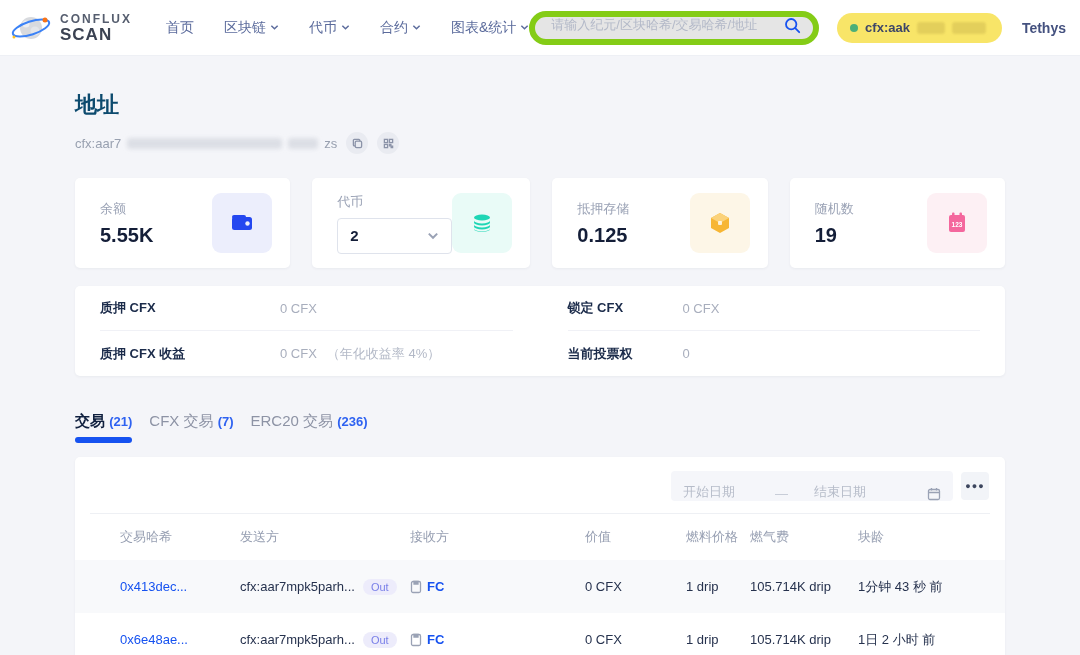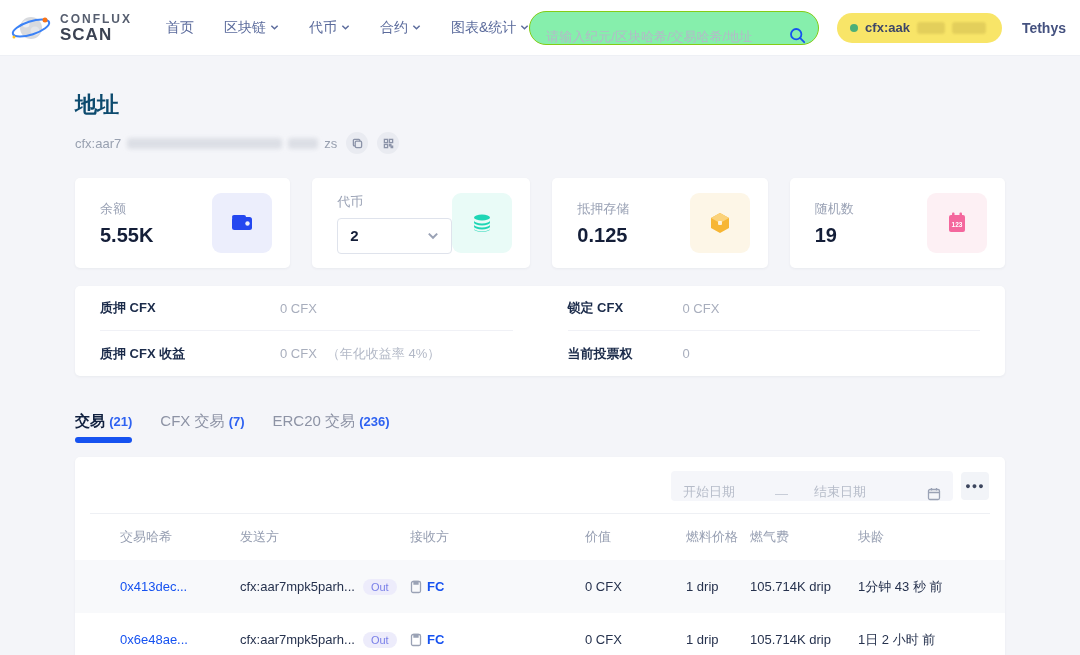--- a/index.html
+++ b/index.html
@@ -8,21 +8,21 @@
 
   
   .header { height:56px; background:#fff; border-bottom:1px solid #eef0f5; display:flex; align-items:center; padding:0 14px 0 10px; }
   .logo { display:flex; align-items:center; gap:8px; }
   .logo-text { display:flex; flex-direction:column; line-height:1; }
   .logo-top { font-size:12px; font-weight:bold; letter-spacing:2px; color:#555d6e; }
   .logo-bottom { font-size:17px; font-weight:bold; letter-spacing:1px; color:#3b4252; margin-top:1px; }
   .nav { display:flex; align-items:center; gap:30px; margin-left:34px; }
   .nav-item { display:flex; align-items:center; gap:4px; color:#5b6b9c; font-size:14px; cursor:pointer; white-space:nowrap; }
   .chev { width:9px; height:9px; stroke:#5b6b9c; fill:none; stroke-width:1.6; }
-  .search-wrap { margin-left:auto; width:310px; height:34px; border:1px solid #84cc16; border-radius:17px; display:flex; align-items:flex-end; padding:0 12px 0 16px; background:#86efac; }
+  .search-wrap { margin-left:auto; width:310px; height:34px; border:6px solid #84cc16; border-radius:17px; display:flex; align-items:flex-start; padding:0 12px 0 16px; background:#e5e5e5; }
   .search-input { flex:1; border:none; outline:none; font-size:13px; color:#334; background:transparent; }
   .search-input::placeholder { color:#b3b9c8; }
   .account-pill { margin-left:18px; height:30px; background:#f8e568; border-radius:15px; display:flex; align-items:center; gap:7px; padding:0 16px 0 13px; }
   .dot { width:8px; height:8px; border-radius:50%; background:#4caf78; }
   .account-text { font-size:13px; font-weight:bold; color:#3d4668; }
   .redact { background:#d9c455; opacity:.65; border-radius:3px; filter:blur(1px); }
   .network { margin-left:20px; font-size:14px; font-weight:bold; color:#44517f; }
 
   
   .main { padding:0 75px; }
@@ -42,21 +42,21 @@
   .token-select .val { font-size:15px; font-weight:bold; color:#141e38; }
 
   .staking { margin-top:18px; background:#fff; border-radius:5px; box-shadow:0 1px 3px rgba(20,30,60,.05); padding:0 25px; display:grid; grid-template-columns:1fr 1fr; column-gap:55px; }
   .stake-cell { height:45px; display:flex; align-items:center; font-size:13px; }
   .stake-cell.bordered { border-bottom:1px solid #f0f1f6; }
   .stake-label { font-weight:bold; color:#1b2b4a; flex:none; }
   .w180 { width:180px; } .w115 { width:115px; }
   .stake-value { color:#a8aebd; }
   .stake-extra { color:#b3b9c7; margin-left:10px; }
 
-  .tabs { margin-top:36px; display:flex; gap:28px; align-items:flex-end; }
+  .tabs { margin-top:36px; display:flex; gap:17px; align-items:flex-end; }
   .tab { font-size:15px; color:#8d93a5; cursor:pointer; padding-bottom:12px; position:relative; white-space:nowrap; }
   .tab .cnt { color:#2e62f1; font-size:13px; font-weight:bold; }
   .tab.active { color:#10203f; font-weight:bold; }
   .tab.active::after { content:""; position:absolute; left:0; right:0; bottom:0; height:6px; border-radius:3px; background:#1652f0; }
 
   .table-card { margin-top:14px; background:#fff; border-radius:5px; box-shadow:0 1px 3px rgba(20,30,60,.05); height:230px; overflow:hidden; }
   .filter-bar { display:flex; justify-content:flex-end; align-items:center; gap:8px; padding:14px 16px 12px; }
   .date-range { width:282px; height:30px; background:#f5f6fa; border-radius:4px; display:flex; align-items:flex-end; padding:0 12px; font-size:13px; color:#b6bcc9; cursor:pointer; }
   .date-range .dash { margin:0 26px 0 40px; color:#c3c8d4; }
   .date-range svg { margin-left:auto; stroke:#9aa2b5; fill:none; stroke-width:1.3; }

